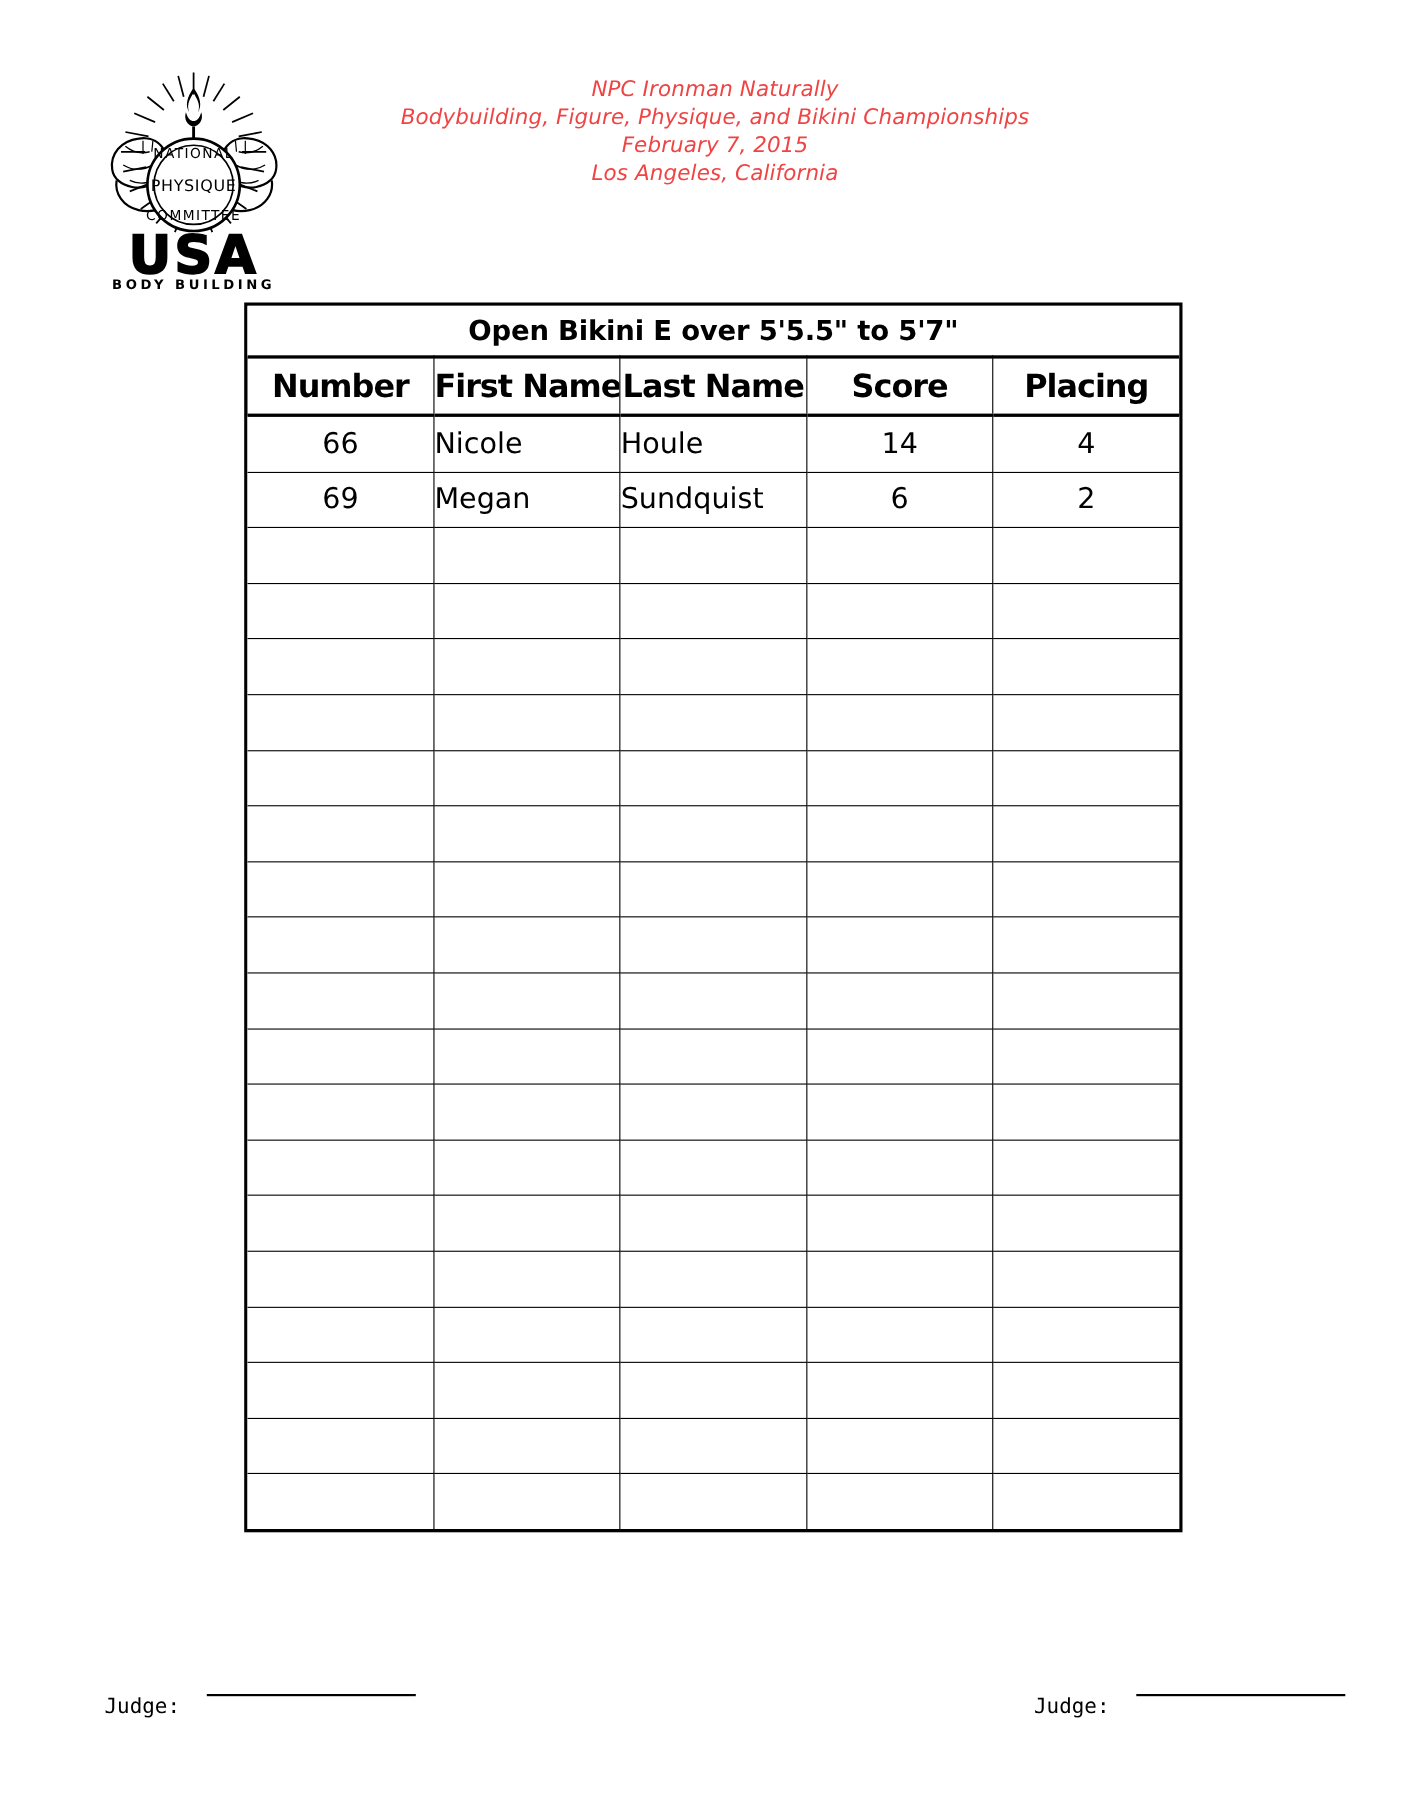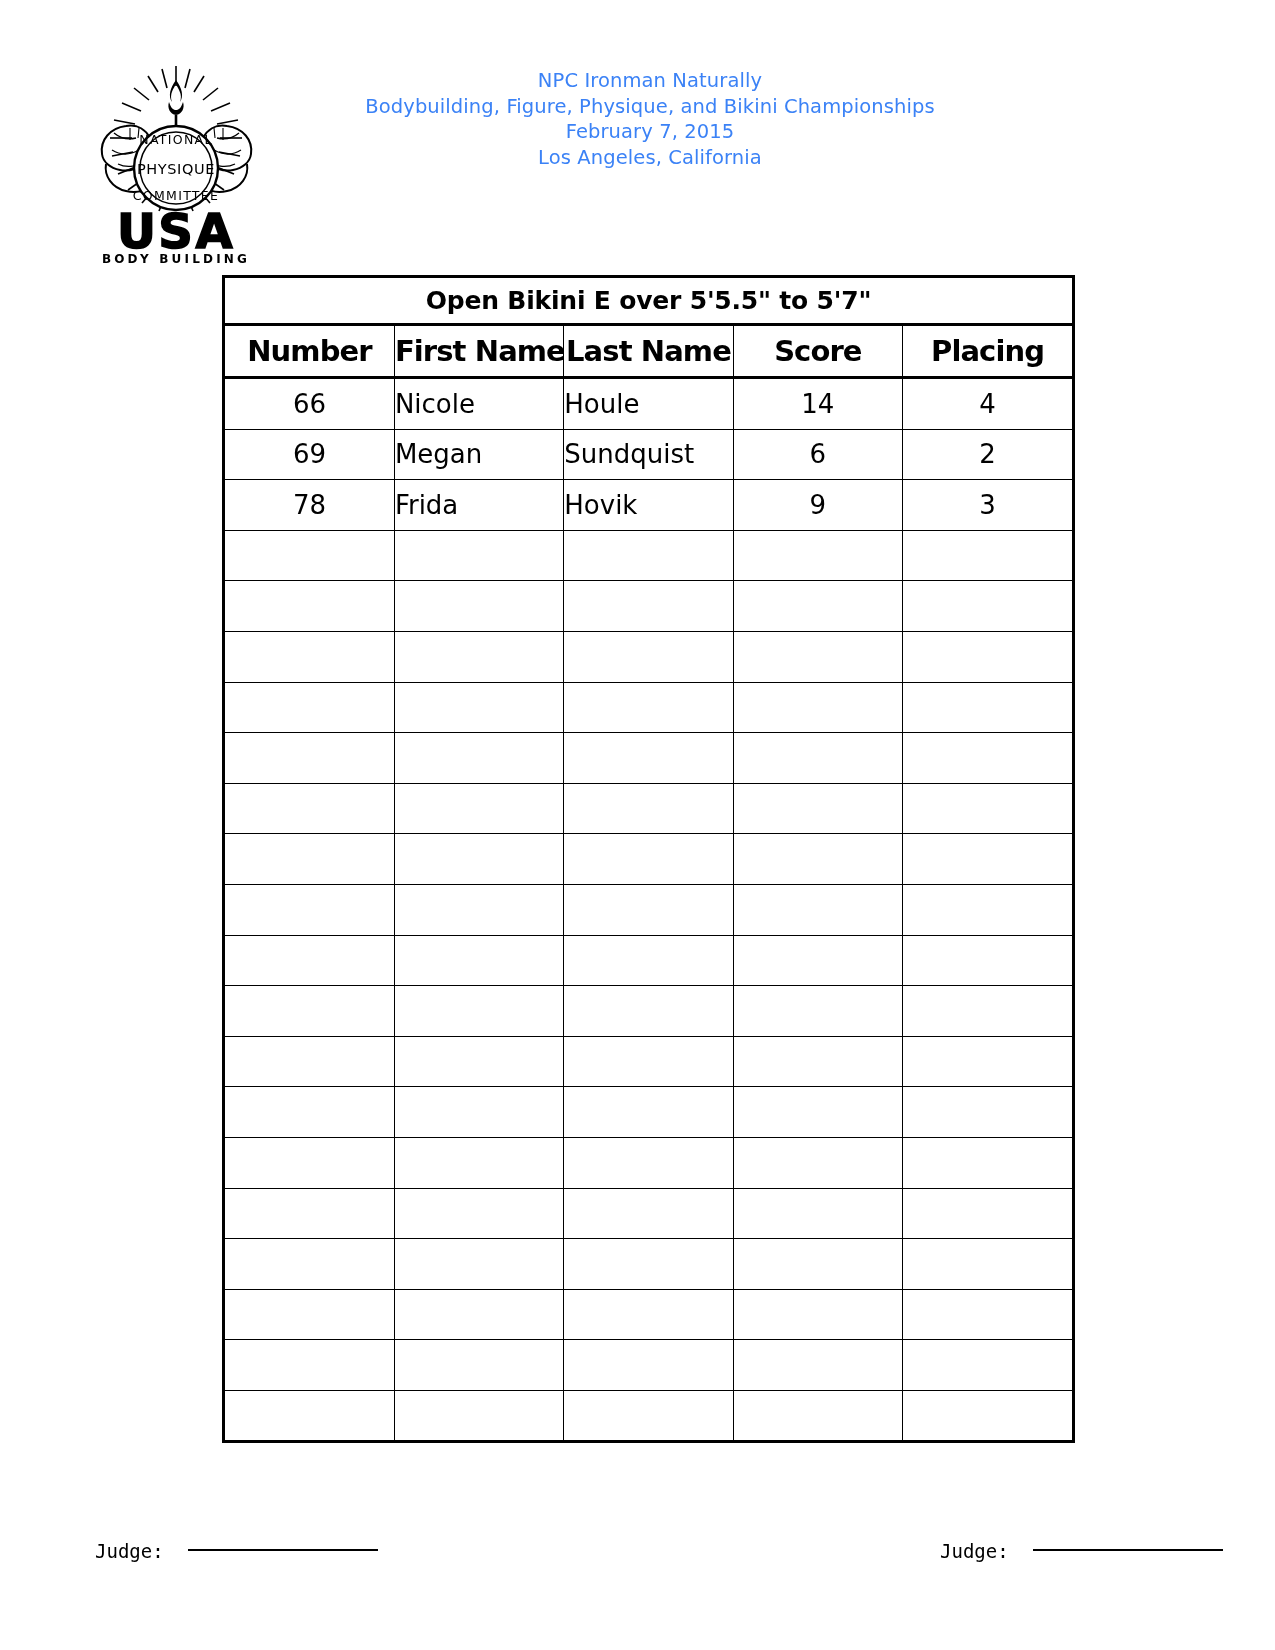--- a/index.html
+++ b/index.html
@@ -17,22 +17,23 @@
   .logo{position:absolute;left:84px;top:58px;width:185px;height:208px;}
   .logo svg{display:block;width:185px;height:208px;}
 
   
   .header-text{
     position:absolute;left:330px;top:68px;width:640px;
     text-align:center;
     font-family:"DejaVu Sans", sans-serif;
     font-size:19.5px;
     line-height:25.5px;
-    color:#3b82f6;
+    color:#ef4444;
     letter-spacing:0.1px;
+    font-style:italic;
   }
   .header-text div{white-space:nowrap;}
 
   
   .sheet{
     position:absolute;
     left:222px;top:275px;
     width:853px;
     border:3px solid #000;
     box-sizing:border-box;
@@ -91,21 +92,21 @@
   .c-place{width:145px;text-align:center;}
 
   
   .footer{
     position:absolute;left:0;top:1536px;width:1275px;height:46px;
     font-family:"DejaVu Sans Mono", monospace;
     font-size:19px;
   }
   .judge{
     position:absolute;
-    display:flex;align-items:center;gap:24px;
+    display:flex;align-items:flex-start;gap:24px;
     white-space:nowrap;
   }
   .judge.left{left:95px;top:4px;}
   .judge.right{left:940px;top:4px;}
   .judge-label{line-height:22px;}
   .judge-line{
     display:inline-block;
     width:190px;height:0;
     border-bottom:2.2px solid #000;
     margin-bottom:3px;
@@ -209,27 +210,20 @@
             <td class="c-score">14</td>
             <td class="c-place">4</td>
           </tr>
           <tr class="data-row">
             <td class="c-num">69</td>
             <td class="c-first">Megan</td>
             <td class="c-last">Sundquist</td>
             <td class="c-score">6</td>
             <td class="c-place">2</td>
           </tr>
-          <tr class="data-row">
-            <td class="c-num">78</td>
-            <td class="c-first">Frida</td>
-            <td class="c-last">Hovik</td>
-            <td class="c-score">9</td>
-            <td class="c-place">3</td>
-          </tr>
           <tr class="empty-row">
             <td class="c-num"></td>
             <td class="c-first"></td>
             <td class="c-last"></td>
             <td class="c-score"></td>
             <td class="c-place"></td>
           </tr>
           <tr class="empty-row">
             <td class="c-num"></td>
             <td class="c-first"></td>

